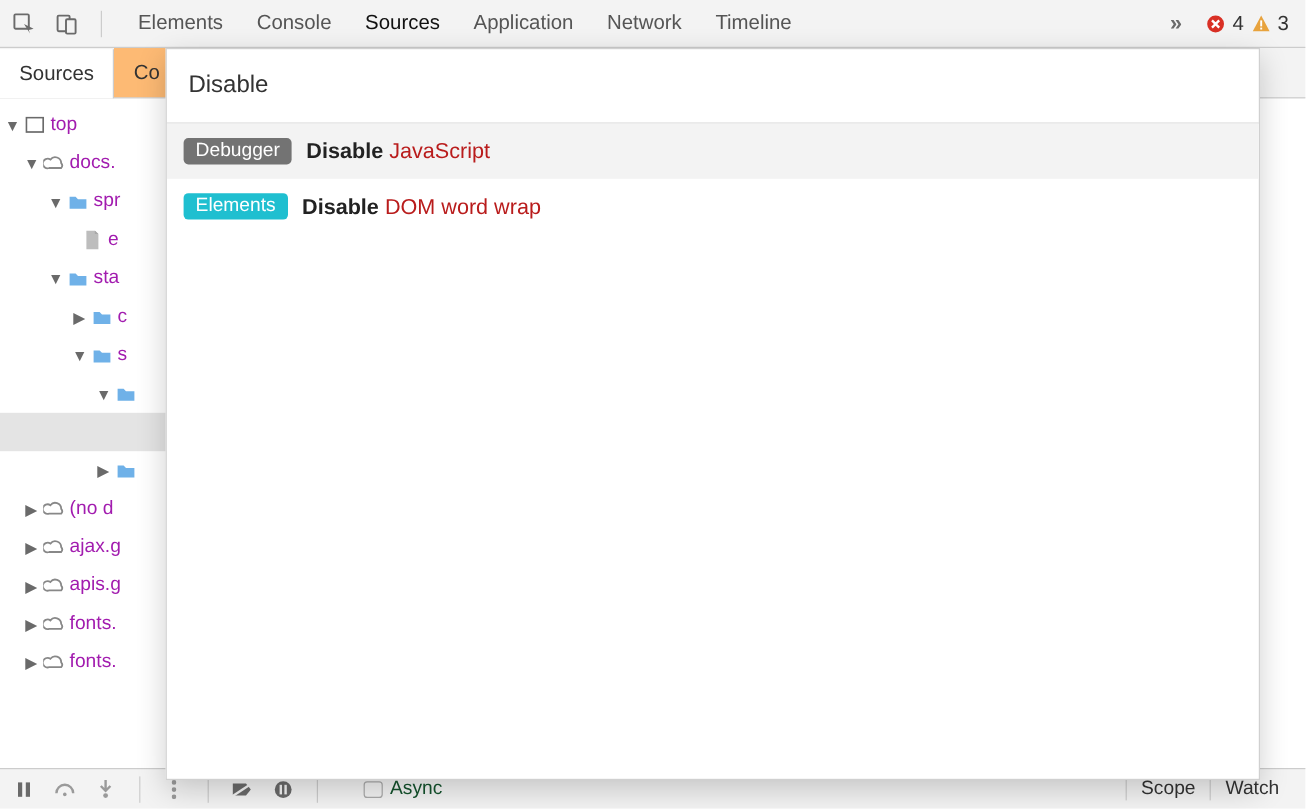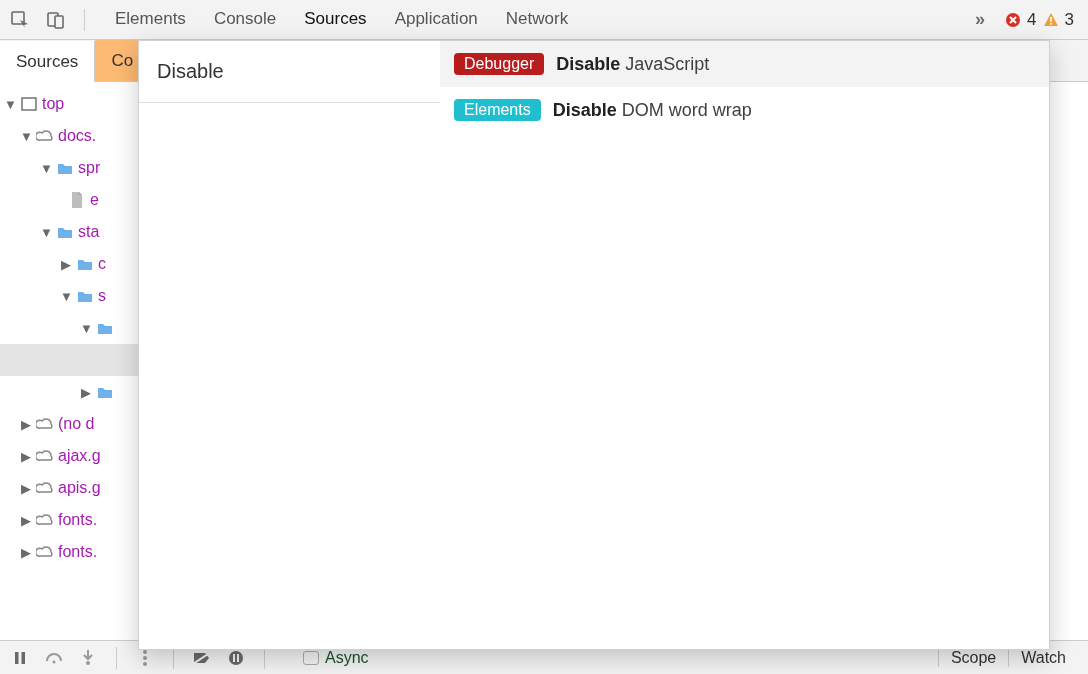--- a/index.html
+++ b/index.html
@@ -145,20 +145,21 @@
   .palette {
     position:absolute;
     top: 40px;
     left: 138px;
     width: 912px;
     height: 610px;
     background:#fff;
     border:1px solid #d0d0d0;
     box-shadow: 0 8px 24px rgba(0,0,0,0.2);
     display:flex;
+    flex-direction:column;
   }
   .palette-search {
     height: 62px;
     border-bottom:1px solid #dcdcdc;
     display:flex;
     align-items:center;
     padding: 0 18px;
   }
   .palette-search input {
     border:none;
@@ -184,25 +185,25 @@
     background:#f3f3f3;
   }
   .pill {
     display:inline-block;
     padding: 2px 10px;
     border-radius: 4px;
     color:#fff;
     font-size:16px;
     font-weight:400;
   }
-  .pill.orange { background:#b91c1c; }
+  .pill.orange { background:#737373; }
   .pill.teal { background:#1fbfd0; }
   .cmd-main { color:#222; }
   .cmd-main b { font-weight:700; }
-  .cmd-rest { color:#404040; }
+  .cmd-rest { color:#b91c1c; }
 
   
   .bottom-bar {
     position:absolute;
     bottom:0;
     left:0;
     right:0;
     height:34px;
     border-top:1px solid #ccc;
     background:#f3f3f3;
@@ -237,20 +238,21 @@
       <rect x="9" y="6" width="8" height="12" rx="1" fill="#f3f3f3"></rect>
     </svg>
   </div>
   <div class="vsep"></div>
   <div class="tabs">
     <div class="tab">Elements</div>
     <div class="tab">Console</div>
     <div class="tab active">Sources</div>
     <div class="tab">Application</div>
     <div class="tab">Network</div>
+    <div class="tab">Timeline</div>
   </div>
   <div class="spacer"></div>
   <div class="more-btn">»</div>
   <div class="status">
     <span class="badge-circle errors-icon">
       <svg width="16" height="16" viewBox="0 0 16 16">
           <circle cx="8" cy="8" r="7" fill="#d93025"></circle>
           <path d="M5 5 L11 11 M11 5 L5 11" stroke="#fff" stroke-width="2"></path>
         </svg>
     </span>

